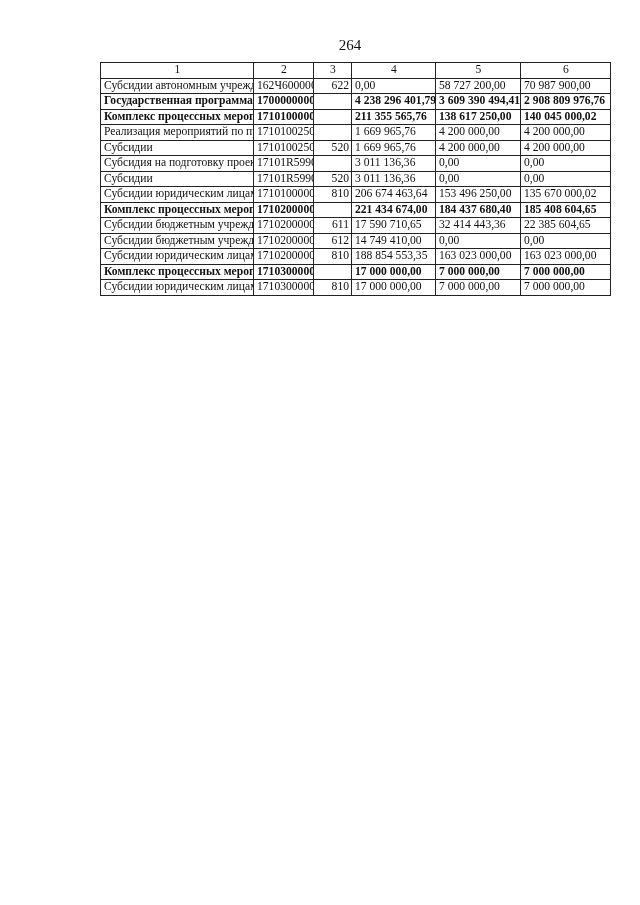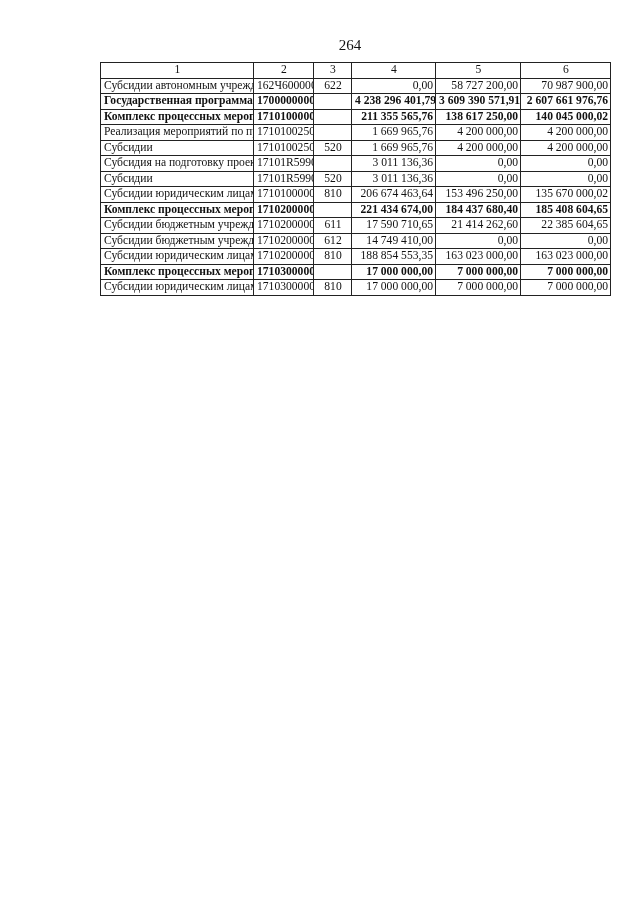--- a/index.html
+++ b/index.html
@@ -35,22 +35,22 @@
       white-space: nowrap;
     }
     table.budget th {
       font-weight: normal;
       text-align: center;
       height: 14px;
       vertical-align: middle;
     }
     td.name { white-space: normal; text-align: left; word-break: normal; }
     td.code { text-align: left; }
-    td.vr { text-align: center; padding-left: 6px; margin-left: 7px; }
-    td.num { text-align: right; padding-right: 1px; }
+    td.vr { text-align: right; padding-left: 6px; margin-left: 7px; }
+    td.num { padding-right: 1px; }
     tr.bold td { font-weight: bold; }
     col.c1 { width: 153px; }
     col.c2 { width: 60px; }
     col.c3 { width: 38px; }
     col.c4 { width: 84px; }
     col.c5 { width: 85px; }
     col.c6 { width: 90px; }
   </style>
 </head>
 <body>
@@ -83,22 +83,22 @@
       <td class="vr">622</td>
       <td class="num">0,00</td>
       <td class="num">58 727 200,00</td>
       <td class="num">70 987 900,00</td>
     </tr>
     <tr class="bold">
       <td class="name">Государственная программа Удмуртской Республики «Развитие сельского хозяйства и регулирования рынков сельскохозяйственной продукции, сырья и продовольствия»</td>
       <td class="code">1700000000</td>
       <td class="vr"></td>
       <td class="num">4 238 296 401,79</td>
-      <td class="num">3 609 390 571,91</td>
-      <td class="num">2 607 661 976,76</td>
+      <td class="num">3 609 390 494,41</td>
+      <td class="num">2 908 809 976,76</td>
     </tr>
     <tr class="bold">
       <td class="name">Комплекс процессных мероприятий «Развитие подотрасли растениеводства, переработки и реализации продукции растениеводства»</td>
       <td class="code">1710100000</td>
       <td class="vr"></td>
       <td class="num">211 355 565,76</td>
       <td class="num">138 617 250,00</td>
       <td class="num">140 045 000,02</td>
     </tr>
     <tr>
@@ -147,21 +147,21 @@
       <td class="vr"></td>
       <td class="num">221 434 674,00</td>
       <td class="num">184 437 680,40</td>
       <td class="num">185 408 604,65</td>
     </tr>
     <tr>
       <td class="name">Субсидии бюджетным учреждениям на финансовое обеспечение государственного (муниципального) задания на оказание государственных (муниципальных) услуг (выполнение работ)</td>
       <td class="code">1710200000</td>
       <td class="vr">611</td>
       <td class="num">17 590 710,65</td>
-      <td class="num">21 414 262,60</td>
+      <td class="num">32 414 443,36</td>
       <td class="num">22 385 604,65</td>
     </tr>
     <tr>
       <td class="name">Субсидии бюджетным учреждениям на иные цели</td>
       <td class="code">1710200000</td>
       <td class="vr">612</td>
       <td class="num">14 749 410,00</td>
       <td class="num">0,00</td>
       <td class="num">0,00</td>
     </tr>

